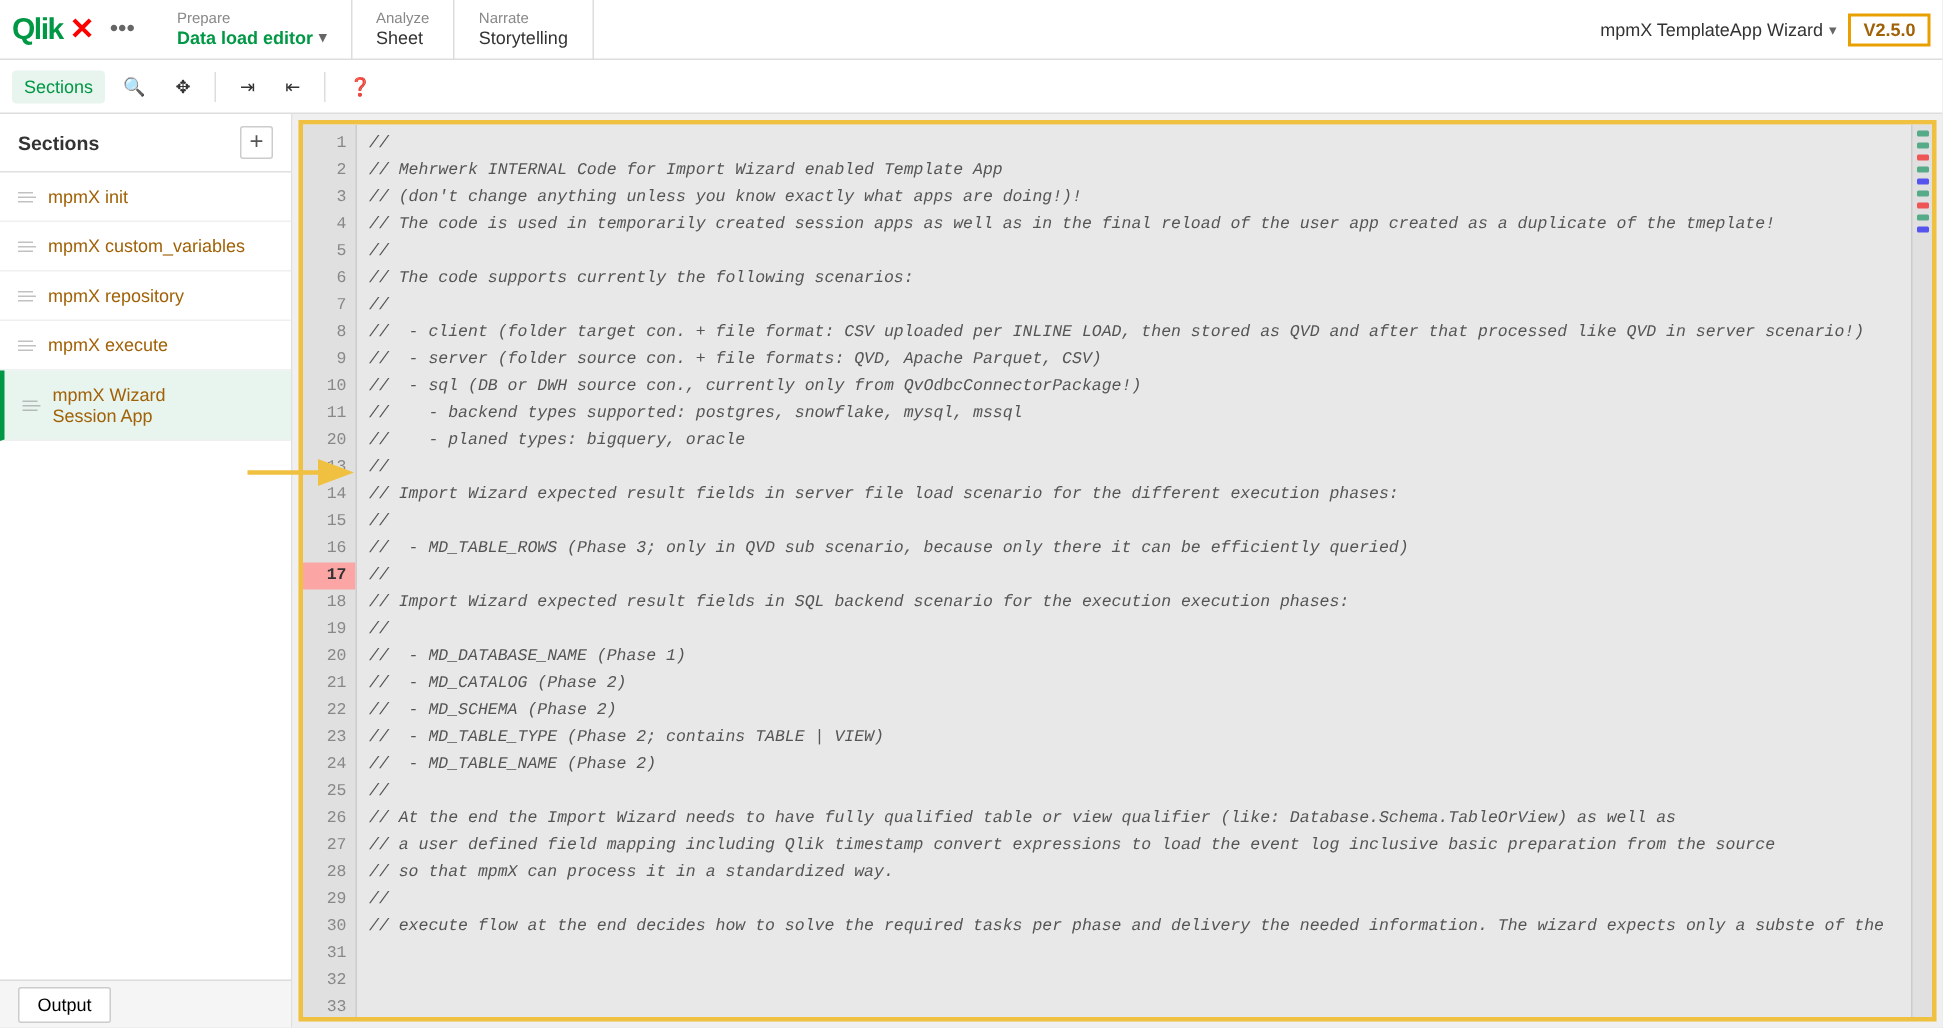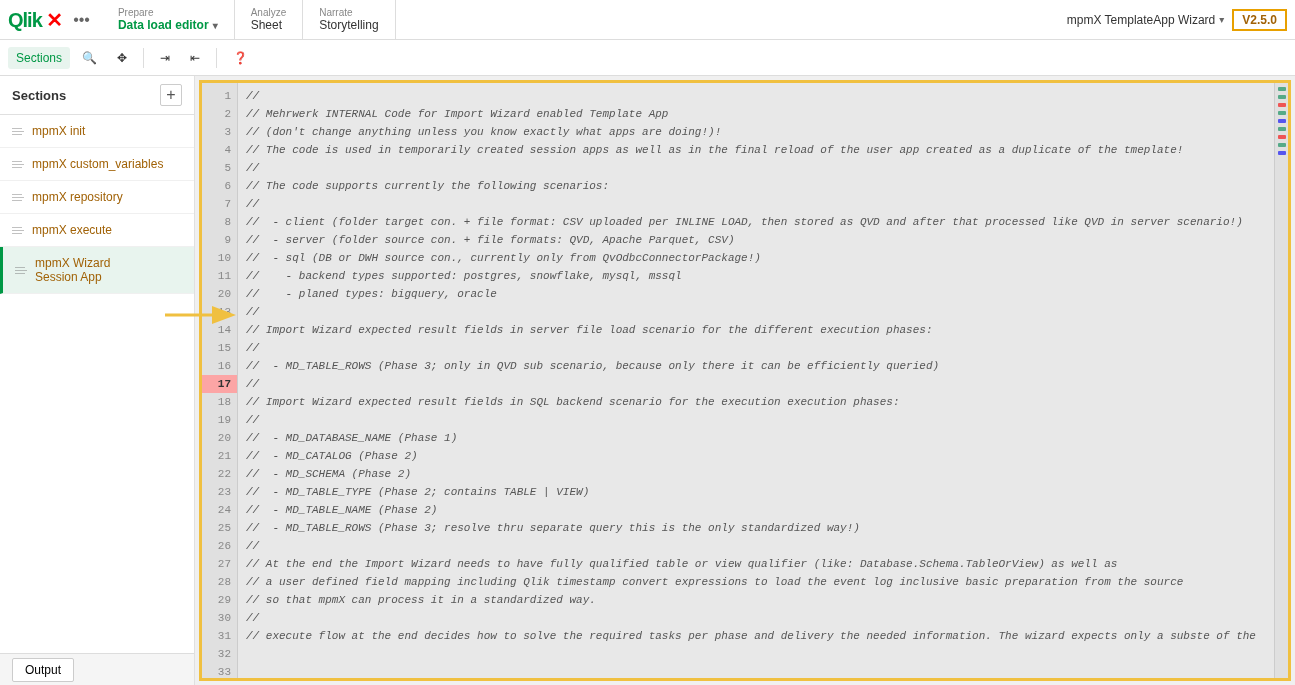--- a/index.html
+++ b/index.html
@@ -499,21 +499,20 @@
             <div class="code-line comment">//</div>
             <div class="code-line comment">//  - MD_TABLE_ROWS (Phase 3; only in QVD sub scenario, because only there it can be efficiently queried)</div>
             <div class="code-line comment">//</div>
             <div class="code-line comment">// Import Wizard expected result fields in SQL backend scenario for the execution execution phases:</div>
             <div class="code-line comment">//</div>
             <div class="code-line comment">//  - MD_DATABASE_NAME (Phase 1)</div>
             <div class="code-line comment">//  - MD_CATALOG (Phase 2)</div>
             <div class="code-line comment">//  - MD_SCHEMA (Phase 2)</div>
             <div class="code-line comment">//  - MD_TABLE_TYPE (Phase 2; contains TABLE | VIEW)</div>
             <div class="code-line comment">//  - MD_TABLE_NAME (Phase 2)</div>
-            <div class="code-line comment">//  - MD_TABLE_ROWS (Phase 3; resolve thru separate query this is the only standardized way!)</div>
             <div class="code-line comment">//</div>
             <div class="code-line comment">// At the end the Import Wizard needs to have fully qualified table or view qualifier (like: Database.Schema.TableOrView) as well as</div>
             <div class="code-line comment">// a user defined field mapping including Qlik timestamp convert expressions to load the event log inclusive basic preparation from the source</div>
             <div class="code-line comment">// so that mpmX can process it in a standardized way.</div>
             <div class="code-line comment">//</div>
             <div class="code-line comment">// execute flow at the end decides how to solve the required tasks per phase and delivery the needed information. The wizard expects only a subste of the</div>
           </div>
 
         <div class="right-sidebar">
           <div class="right-sidebar-marker green"></div>

